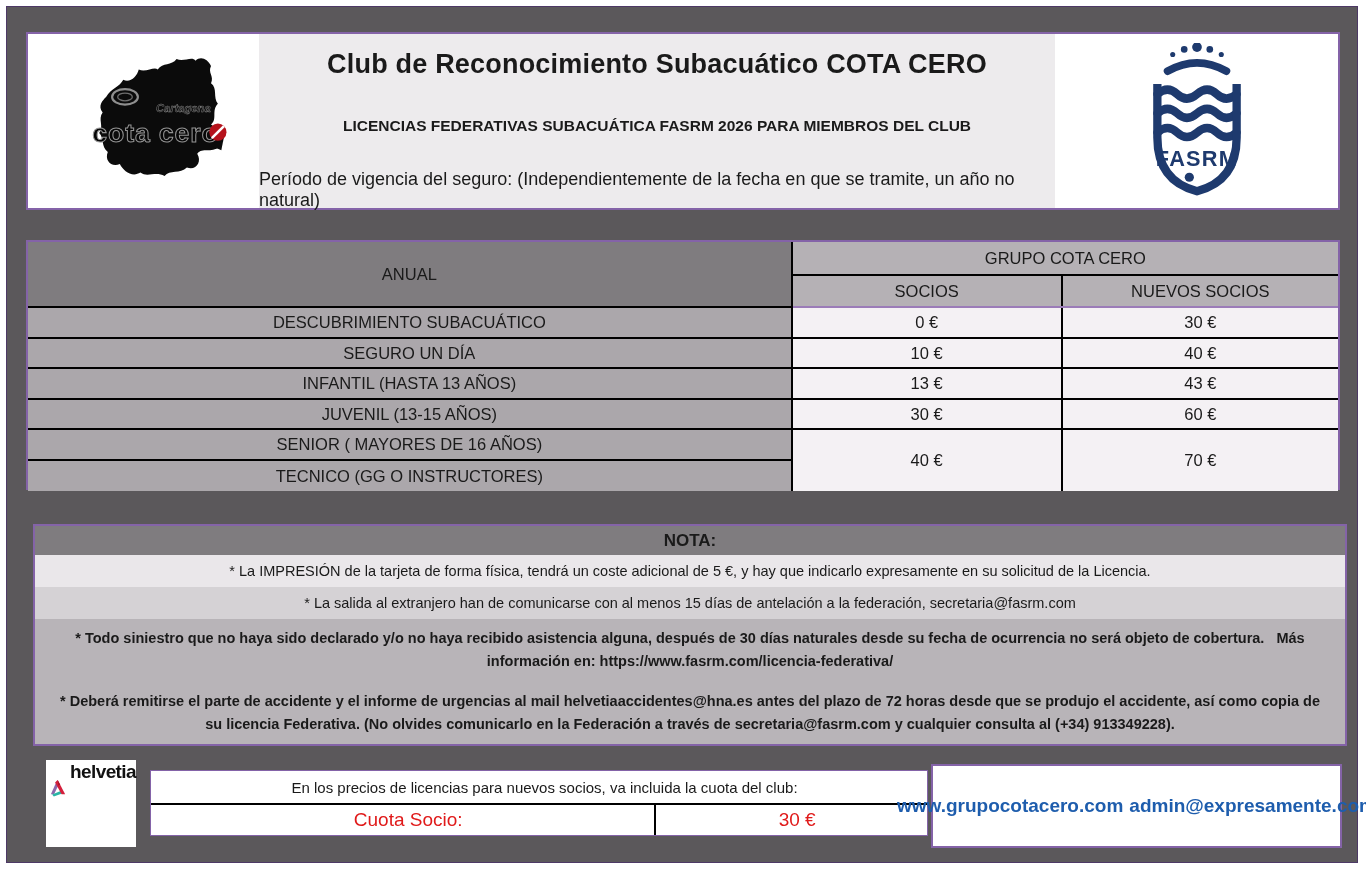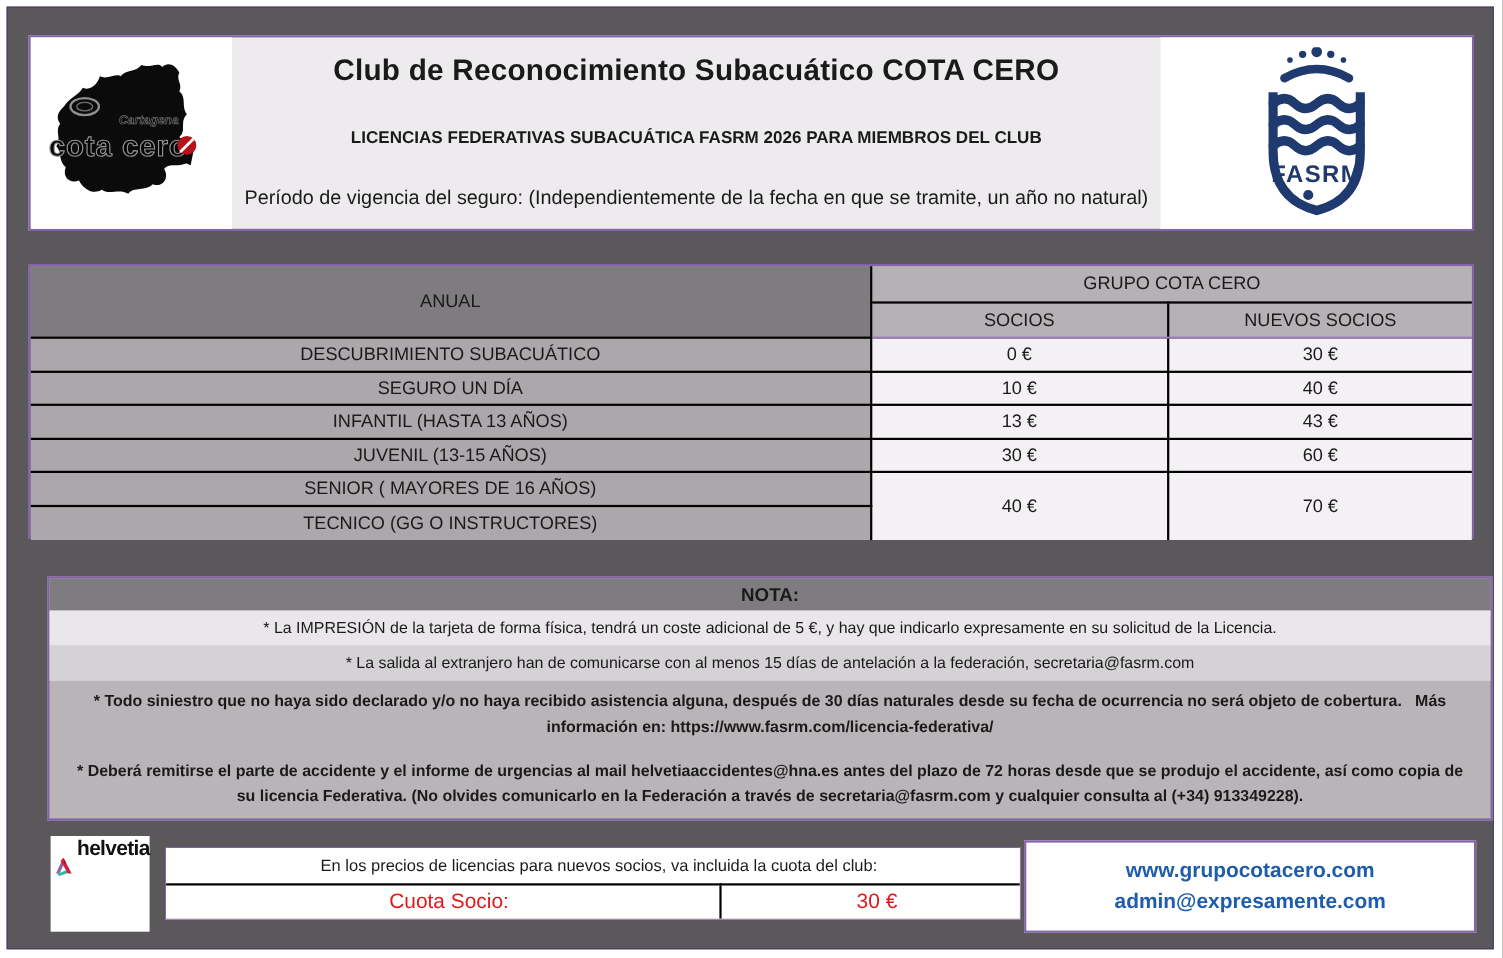--- a/index.html
+++ b/index.html
@@ -12,21 +12,21 @@
     position:absolute;left:6px;top:6px;width:1352px;height:857px;
     background:#5b585b;border:1px solid #4d3966;box-sizing:border-box;
   }
   .abs{position:absolute;box-sizing:border-box;}
 
   
   .header-box{
     left:19px;top:25px;width:1314px;height:178px;
     border:2px solid #8463a8;background:#edebed;display:flex;
   }
-  .logo-panel{width:183px;height:100%;background:#ffffff;display:flex;align-items:center;justify-content:center;}
+  .logo-panel{width:183px;height:100%;background:#ffffff;display:flex;align-items:center;justify-content:center;padding-left:48px;}
   .fasrm-panel{width:283px;height:100%;background:#ffffff;display:flex;align-items:center;justify-content:center;}
   .header-center{flex:1;display:flex;flex-direction:column;align-items:center;padding-top:15px;}
   .page-title{font-size:27px;font-weight:bold;letter-spacing:.2px;}
   .page-subtitle{font-size:15.5px;font-weight:bold;margin-top:37px;}
   .validity{font-size:18px;margin-top:34px;}
 
   
   .table-wrap{
     left:19px;top:233px;width:1314px;height:250px;
     border:2px solid #8463a8;background:#aba7ab;
@@ -38,21 +38,21 @@
   }
   td.c-anual{background:#7f7c7f;font-size:16.5px;}
   td.c-hdr{background:#b5b1b5;margin-left:41px;}
   tr.hdr2 td{border-bottom:2px solid #9b7cb8;}
   td.c-label{background:#aba7ab;}
   td.c-price{background:#f4f1f4;}
   .w-anual{width:58.3%;} .w-socios{width:20.6%;} .w-nuevos{width:21.1%;}
 
   
   .nota-box{
-    left:36px;top:517px;width:1314px;height:222px;
+    left:26px;top:517px;width:1314px;height:222px;
     border:2px solid #8463a8;background:#b8b4b8;display:flex;flex-direction:column;
   }
   .nota-title{height:29px;background:#7f7c7f;font-weight:bold;font-size:17px;
     display:flex;align-items:center;justify-content:center;}
   .nota-r1{height:32px;background:#eae7ea;font-size:14.5px;display:flex;align-items:center;justify-content:center;}
   .nota-r2{height:32px;background:#d5d2d5;font-size:14.5px;display:flex;align-items:center;justify-content:center;}
   .nota-para{flex:1;font-size:14.5px;font-weight:bold;text-align:center;
     display:flex;align-items:center;justify-content:center;padding:0 18px;line-height:23px;white-space:pre-wrap;}
 
   
@@ -61,21 +61,21 @@
   .helvetia-word{font-size:19px;font-weight:bold;letter-spacing:-0.6px;color:#111;margin-top:-2px;}
 
   .fee-wrap{left:143px;top:763px;width:778px;height:66px;border:1px solid #8463a8;background:#fff;}
   table.fee{border-collapse:collapse;border:hidden;width:100%;height:100%;table-layout:fixed;}
   table.fee td{border:2px solid #000;text-align:center;vertical-align:middle;background:#fff;padding-left:12px;}
   .fee-note{font-size:15px;color:#1a1a1a;height:30px;}
   .fee-red{font-size:19px;color:#e01a1a;}
   .w-feeleft{width:65%;} .w-feeright{width:35%;}
 
   .contact-box{left:924px;top:757px;width:411px;height:84px;background:#ffffff;
-    border:2px solid #8463a8;display:flex;flex-direction:column;align-items:center;justify-content:center;gap:6px;}
+    border:2px solid #8463a8;display:flex;flex-direction:row;align-items:center;justify-content:center;gap:6px;}
   .contact-link{font-size:19px;font-weight:bold;color:#1e5dad;text-decoration:none;cursor:pointer;}
 </style>
 </head>
 <body>
 
 <div class="frame">
 
   <div class="abs header-box">
     <div class="logo-panel">
       <svg width="172" height="162" viewBox="0 0 200 180">

